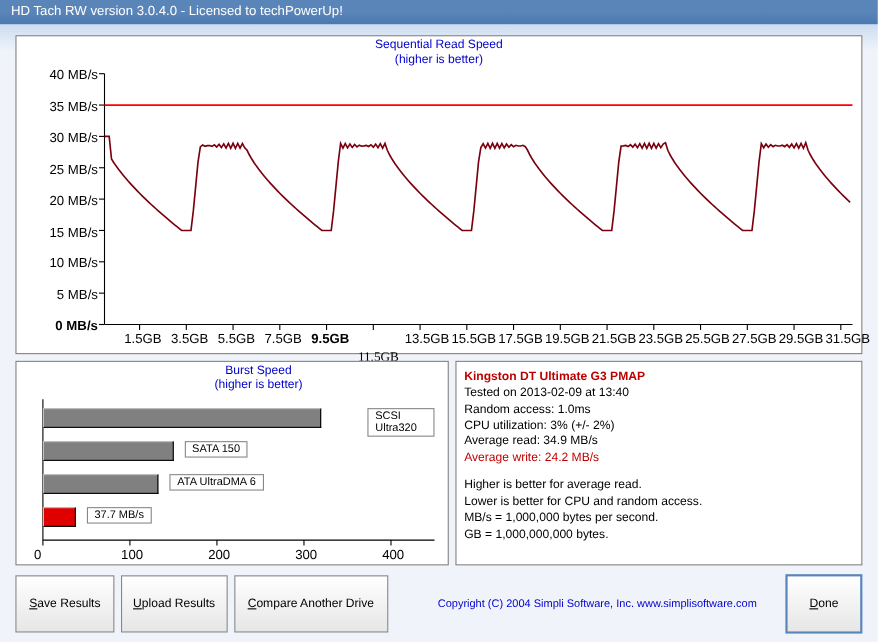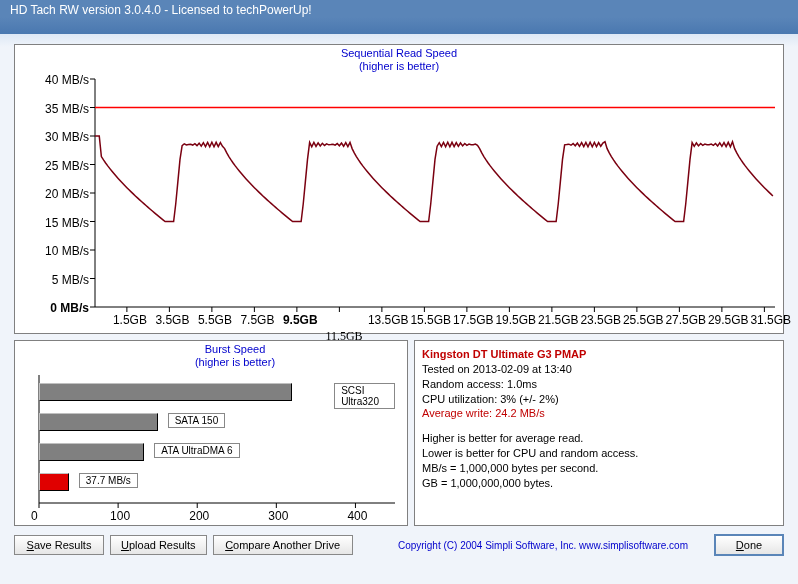--- a/index.html
+++ b/index.html
@@ -6,21 +6,21 @@
   body {
     margin: 0;
     font-family: "Microsoft Sans Serif", Tahoma, Arial, sans-serif;
     font-size: 11px;
     background: linear-gradient(to bottom, #abc7e8 0%, #f0f4fa 8%, #f0f4fa 100%);
     width: 798px;
     height: 584px;
     overflow: hidden;
   }
   .titlebar {
-    height: 34px;
+    height: 22px;
     background: linear-gradient(to bottom, #5a85b8 0%, #5a85b8 50%, #4a78b0 100%);
     color: #fff;
     font-size: 12px;
     padding: 3px 10px;
   }
   .content {
     padding: 10px 14px 6px 14px;
   }
   .panel {
     background: #fff;
@@ -94,21 +94,21 @@
   .info-write { color: #c00000; }
   .buttons-row {
     display: flex;
     align-items: center;
     margin-top: 8px;
     gap: 6px;
   }
   .btn {
     background: linear-gradient(#fff, #e6e6e6);
     border: 1px solid #888;
-    padding: 3px 10px;
+    padding: 19px 10px;
     font-family: inherit;
     font-size: 11px;
     min-width: 90px;
     cursor: pointer;
   }
   .btn-default {
     border: 2px solid #5a85b8;
     background: linear-gradient(#fff, #e6e6e6);
     min-width: 70px;
   }
@@ -242,20 +242,21 @@
         <div class="axis-label" style="left: 174.222px; top: 168px;">200</div>
         <div class="axis-label" style="left: 253.333px; top: 168px;">300</div>
         <div class="axis-label" style="left: 332.444px; top: 168px;">400</div>
       </div>
 
     <div class="panel panel-info">
       <div class="info-title">Kingston DT Ultimate G3 PMAP</div>
       <div class="info-line">Tested on 2013-02-09 at 13:40</div>
       <div class="info-line">Random access: 1.0ms</div>
       <div class="info-line">CPU utilization: 3% (+/- 2%)</div>
+      <div class="info-line">Average read: 34.9 MB/s</div>
       <div class="info-write">Average write: 24.2 MB/s</div>
       <div style="height:10px"></div>
       <div class="info-line">Higher is better for average read.</div>
       <div class="info-line">Lower is better for CPU and random access.</div>
       <div class="info-line">MB/s = 1,000,000 bytes per second.</div>
       <div class="info-line">GB = 1,000,000,000 bytes.</div>
     </div>
   </div>
 
   <div class="buttons-row">

